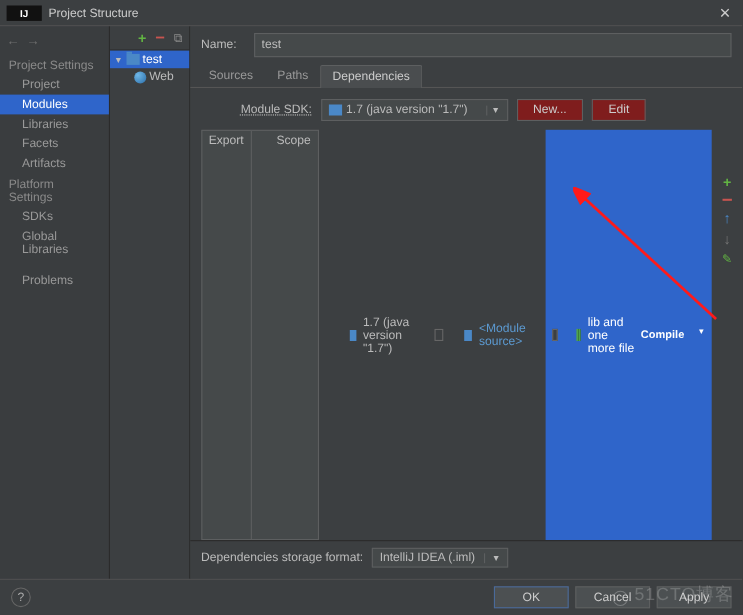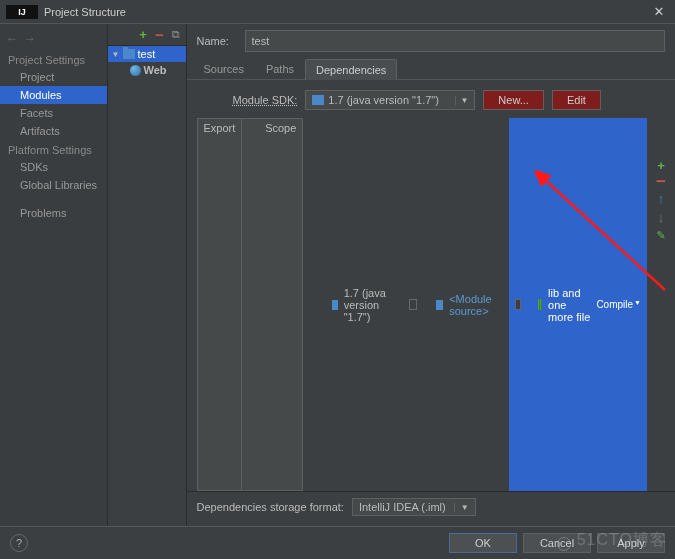--- a/index.html
+++ b/index.html
@@ -23,21 +23,21 @@
   .tree-toolbar { height: 22px; display: flex; align-items: center; justify-content: flex-end; gap: 8px; padding: 0 6px; border-bottom: 1px solid #2b2b2b; }
   .tree-toolbar .plus { color: #62b543; font-size: 13px; font-weight: bold; }
   .tree-toolbar .minus { color: #c75450; font-size: 15px; font-weight: bold; line-height: 8px; }
   .tree-toolbar .copy { color: #8a8a8a; font-size: 11px; }
   .tree-node { display: flex; align-items: center; padding: 2px 4px; gap: 3px; font-size: 11px; }
   .tree-node.root { background: #2f65ca; color: #fff; }
   .tree-node .arrow { width: 8px; color: #bbb; font-size: 8px; }
   .tree-node .folder-icon { width: 12px; height: 10px; background: #4a88c7; position: relative; }
   .tree-node .folder-icon::before { content: ""; position: absolute; top: -2px; left: 0; width: 5px; height: 2px; background: #4a88c7; }
   .tree-node .web-icon { width: 11px; height: 11px; border-radius: 50%; background: radial-gradient(circle at 30% 30%, #6fb8e8, #2b6da8); }
-  .tree-child { padding-left: 22px; color: #bbb; font-weight: bold; }
+  .tree-child { padding-left: 22px; color: #bbb; }
   
   .main { flex: 1; background: #3c3f41; display: flex; flex-direction: column; position: relative; }
   .name-row { display: flex; align-items: center; padding: 6px 10px; gap: 8px; }
   .name-row label { color: #bbb; font-size: 11px; width: 40px; }
   .name-row input { flex: 1; background: #45494a; border: 1px solid #5d5f60; color: #bbb; padding: 3px 6px; font-size: 11px; height: 22px; }
   
   .tabs { display: flex; border-bottom: 1px solid #555; padding-left: 6px; }
   .tab { padding: 4px 10px; color: #999; font-size: 11px; border: 1px solid transparent; border-bottom: none; cursor: pointer; }
   .tab.active { background: #4a4d4f; border-color: #5d5f60; color: #ccc; border-radius: 2px 2px 0 0; position: relative; top: 1px; }
   
@@ -50,21 +50,21 @@
   .deps-area { flex: 1; display: flex; flex-direction: row; margin: 0 28px 0 10px; }
   .deps-header { display: flex; background: #45494a; border: 1px solid #5d5f60; font-size: 11px; }
   .deps-header .col-export { padding: 3px 6px; border-right: 1px solid #5d5f60; flex: 1; }
   .deps-header .col-scope { padding: 3px 6px; width: 60px; text-align: right; }
   .dep-row { display: flex; align-items: center; padding: 3px 6px; font-size: 11px; gap: 6px; }
   .dep-row .cb { width: 11px; height: 11px; border: 1px solid #666; background: #3c3f41; }
   .dep-row.sel { background: #2f65ca; color: #fff; }
   .dep-row .icon-box { width: 12px; height: 10px; background: #4a88c7; }
   .dep-row .icon-lib { width: 10px; height: 11px; background: linear-gradient(90deg,#4fa24f 25%,#3a7d3a 25% 50%,#4fa24f 50% 75%,#3a7d3a 75%); }
   .dep-row .link-src { color: #5c9ad1; }
-  .dep-row .scope-val { margin-left: auto; font-size: 10px; display: flex; align-items: flex-start; gap: 1px; }
+  .dep-row .scope-val { margin-left: auto; font-size: 10px; display: flex; align-items: flex-start; gap: 12px; font-weight: bold; }
   .dep-row .scope-val .dd2 { font-size: 7px; }
   
   .side-btns { position: absolute; right: 6px; top: 134px; display: flex; flex-direction: column; gap: 4px; align-items: center; }
   .side-btns span { font-size: 13px; color: #777; cursor: pointer; width: 16px; text-align: center; }
   .side-btns .plus { color: #62b543; font-weight: bold; }
   .side-btns .minus { color: #c75450; font-weight: bold; font-size: 17px; line-height: 10px; }
   .side-btns .up { color: #4a88c7; }
   .side-btns .down { color: #777; }
   .side-btns .edit { color: #62b543; font-size: 11px; }
   
@@ -94,20 +94,21 @@
 
 <div class="body">
   <div class="sidebar">
     <div class="sidebar-icons">
       <span>←</span>
       <span>→</span>
     </div>
     <div class="sidebar-header">Project Settings</div>
     <div class="sidebar-item">Project</div>
     <div class="sidebar-item active">Modules</div>
+    <div class="sidebar-item">Libraries</div>
     <div class="sidebar-item">Facets</div>
     <div class="sidebar-item">Artifacts</div>
     <div class="sidebar-header">Platform Settings</div>
     <div class="sidebar-item">SDKs</div>
     <div class="sidebar-item">Global Libraries</div>
     <div style="height:10px"></div>
     <div class="sidebar-item">Problems</div>
   </div>
 
   <div class="tree-col">

